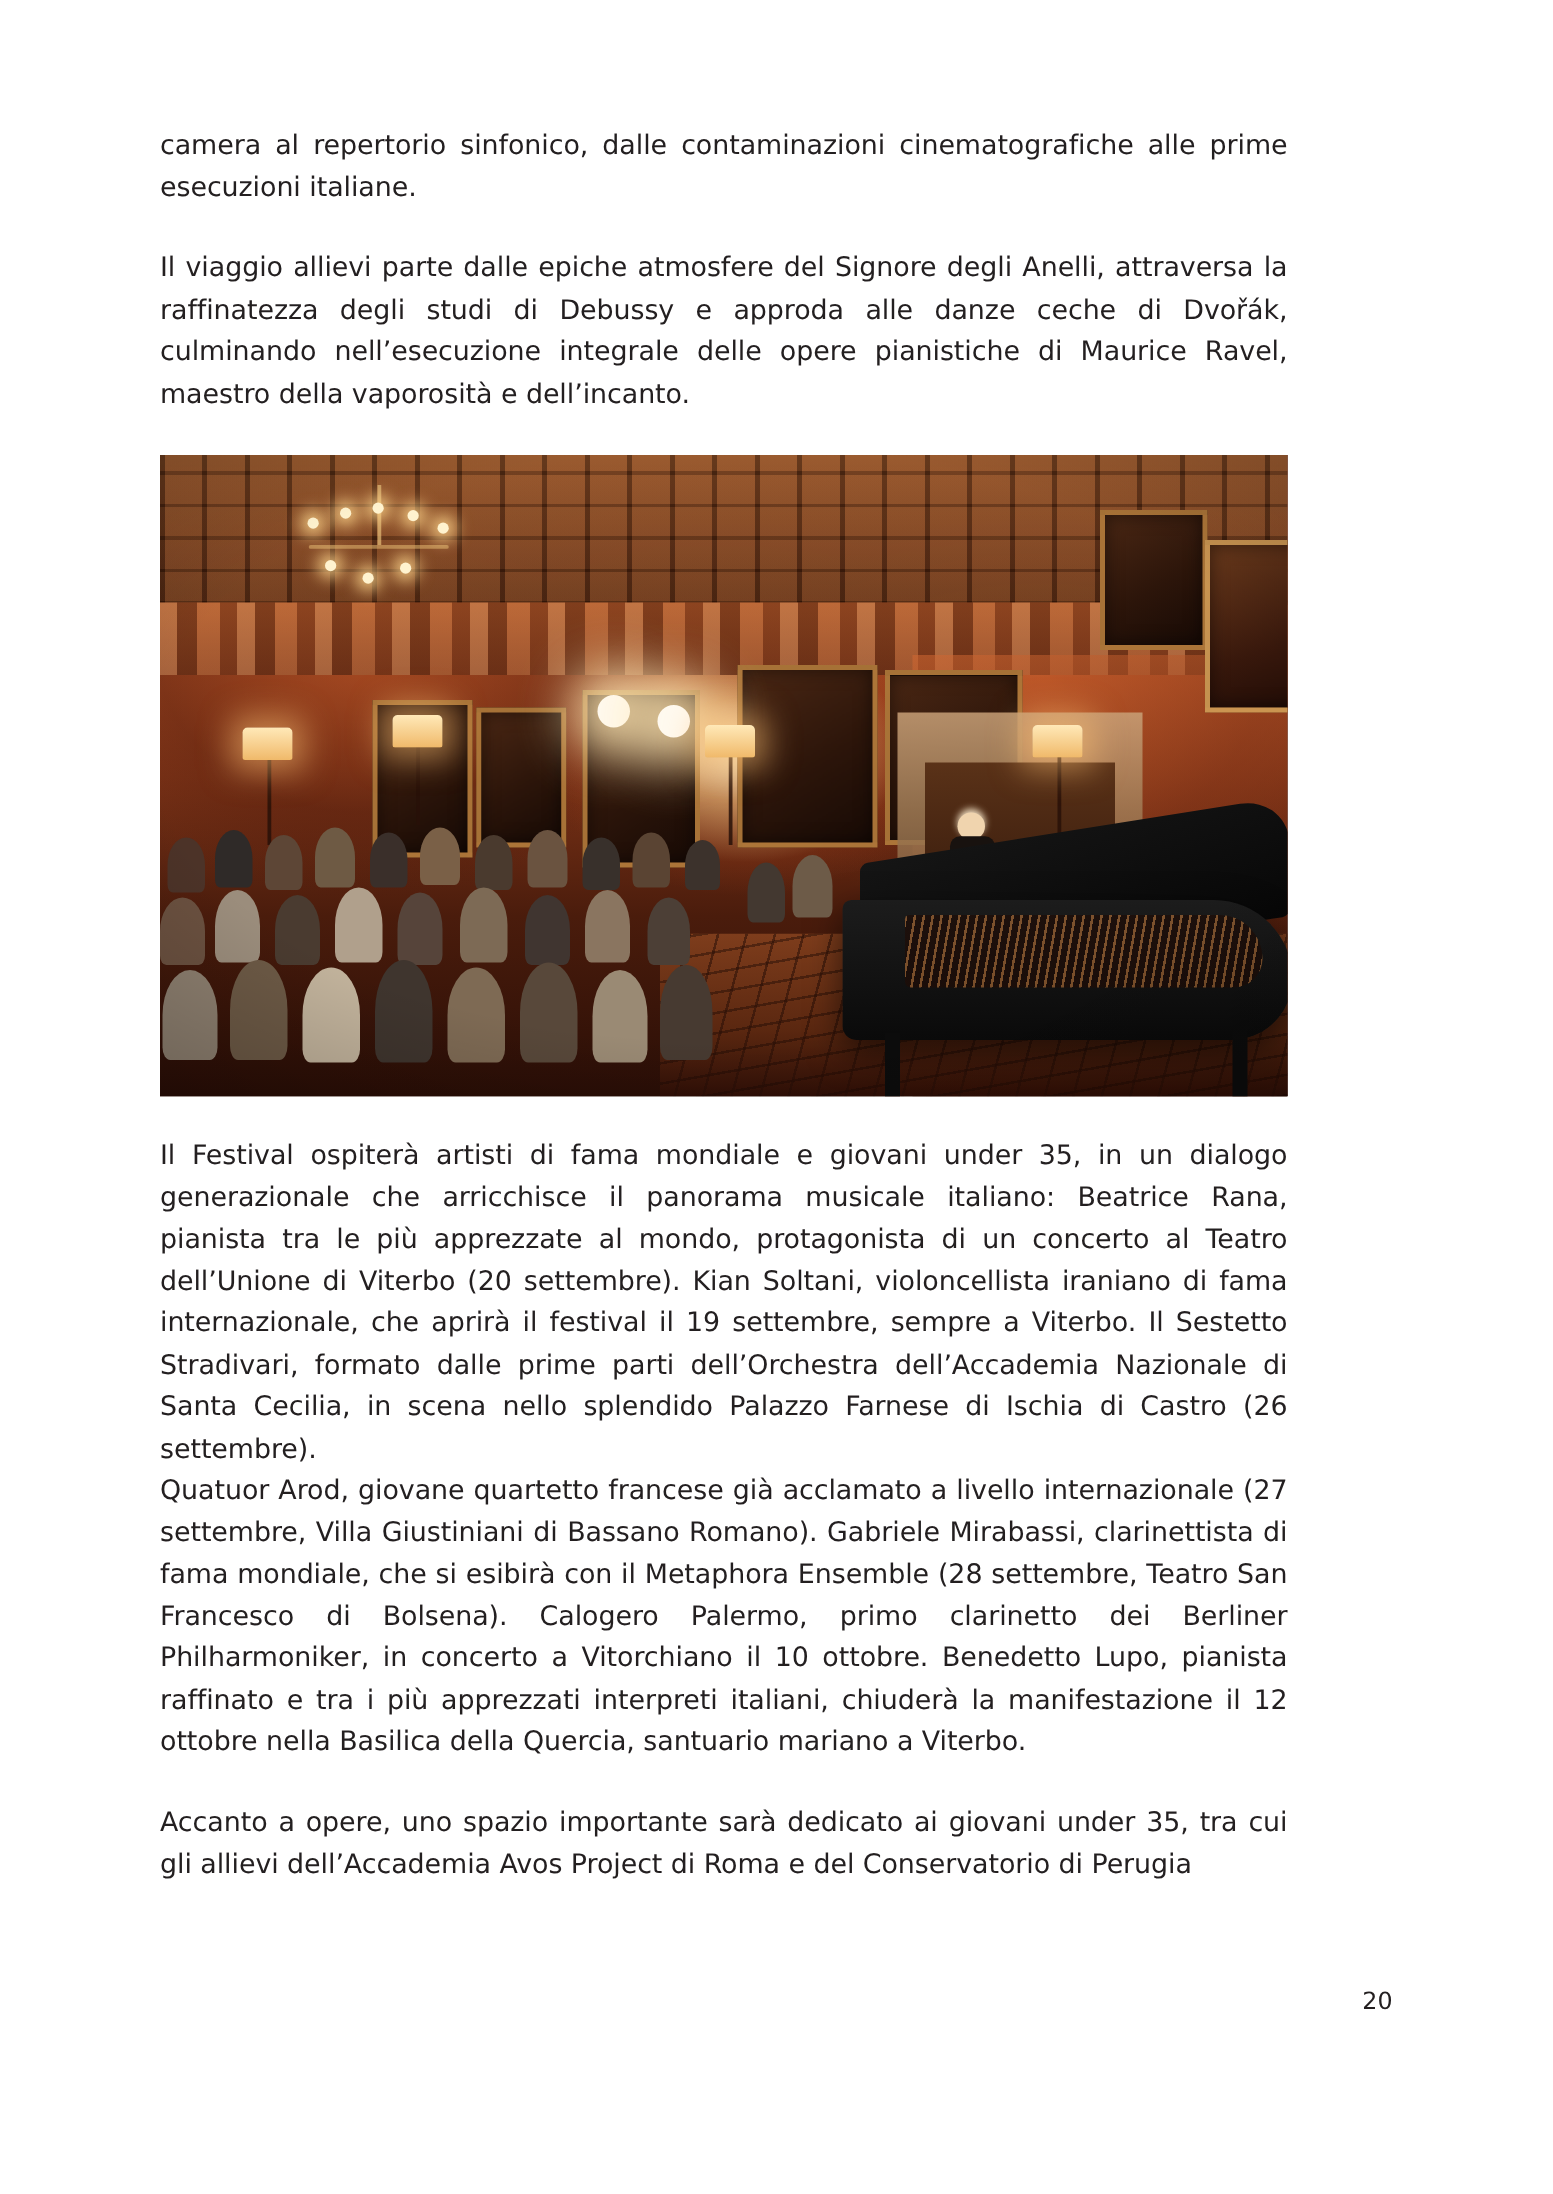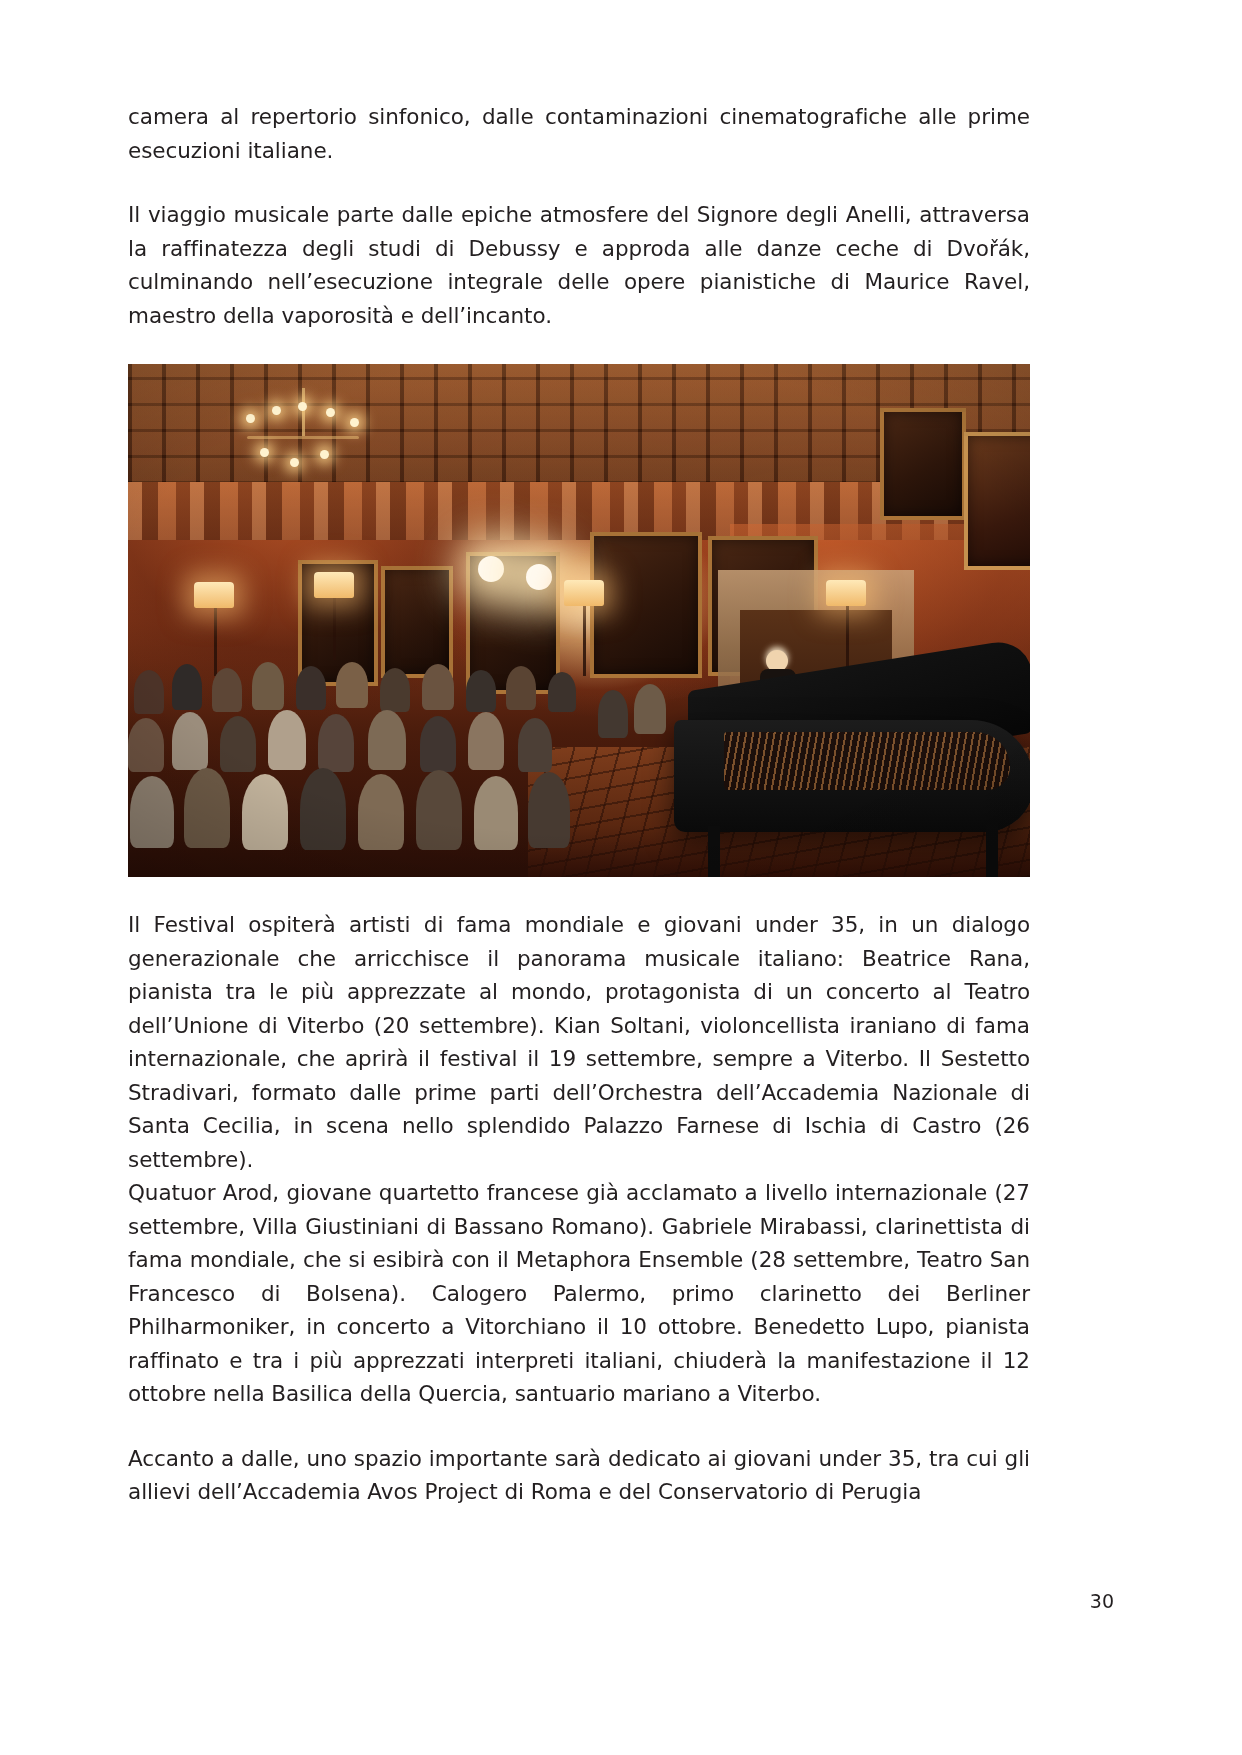--- a/index.html
+++ b/index.html
@@ -208,21 +208,21 @@
 <body>
 
 <div class="page">
 
   <div class="content">
 
     <p class="body-text">camera al repertorio sinfonico, dalle contaminazioni cinematografiche alle prime esecuzioni italiane.</p>
 
     <div class="gap-lg"></div>
 
-    <p class="body-text">Il viaggio musicale parte dalle epiche atmosfere del Signore degli Anelli, attraversa la raffinatezza degli studi di Debussy e approda alle danze ceche di Dvořák, culminando nell’esecuzione integrale delle opere pianistiche di Maurice Ravel, maestro della vaporosità e dell’incanto.</p>
+    <p class="body-text">Il viaggio allievi parte dalle epiche atmosfere del Signore degli Anelli, attraversa la raffinatezza degli studi di Debussy e approda alle danze ceche di Dvořák, culminando nell’esecuzione integrale delle opere pianistiche di Maurice Ravel, maestro della vaporosità e dell’incanto.</p>
 
     <div class="figure">
       <div class="photo">
 
         <div class="ceiling"></div>
         <div class="frieze"></div>
         <div class="wall-right"></div>
 
         <div class="chandelier">
           <div class="stem"></div>
@@ -316,19 +316,19 @@
 
     <div class="gap-lg"></div>
 
 
     <p class="body-text">Il Festival ospiterà artisti di fama mondiale e giovani under 35, in un dialogo generazionale che arricchisce il panorama musicale italiano: Beatrice Rana, pianista tra le più apprezzate al mondo, protagonista di un concerto al Teatro dell’Unione di Viterbo (20 settembre). Kian Soltani, violoncellista iraniano di fama internazionale, che aprirà il festival il 19 settembre, sempre a Viterbo. Il Sestetto Stradivari, formato dalle prime parti dell’Orchestra dell’Accademia Nazionale di Santa Cecilia, in scena nello splendido Palazzo Farnese di Ischia di Castro (26 settembre).</p>
 
     <p class="body-text">Quatuor Arod, giovane quartetto francese già acclamato a livello internazionale (27 settembre, Villa Giustiniani di Bassano Romano). Gabriele Mirabassi, clarinettista di fama mondiale, che si esibirà con il Metaphora Ensemble (28 settembre, Teatro San Francesco di Bolsena). Calogero Palermo, primo clarinetto dei Berliner Philharmoniker, in concerto a Vitorchiano il 10 ottobre. Benedetto Lupo, pianista raffinato e tra i più apprezzati interpreti italiani, chiuderà la manifestazione il 12 ottobre nella Basilica della Quercia, santuario mariano a Viterbo.</p>
 
     <div class="gap-lg"></div>
 
-    <p class="body-text">Accanto a dalle, uno spazio importante sarà dedicato ai giovani under 35, tra cui gli allievi dell’Accademia Avos Project di Roma e del Conservatorio di Perugia</p>
+    <p class="body-text">Accanto a opere, uno spazio importante sarà dedicato ai giovani under 35, tra cui gli allievi dell’Accademia Avos Project di Roma e del Conservatorio di Perugia</p>
 
   </div>
 
-  <div class="page-number">30</div>
+  <div class="page-number">20</div>
 
 </div>
 
 </body></html>

